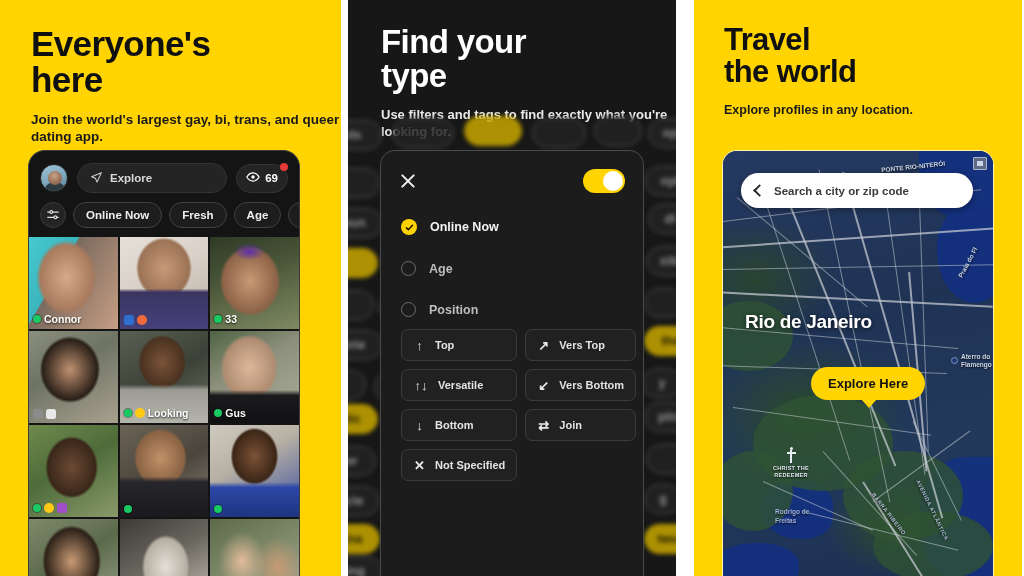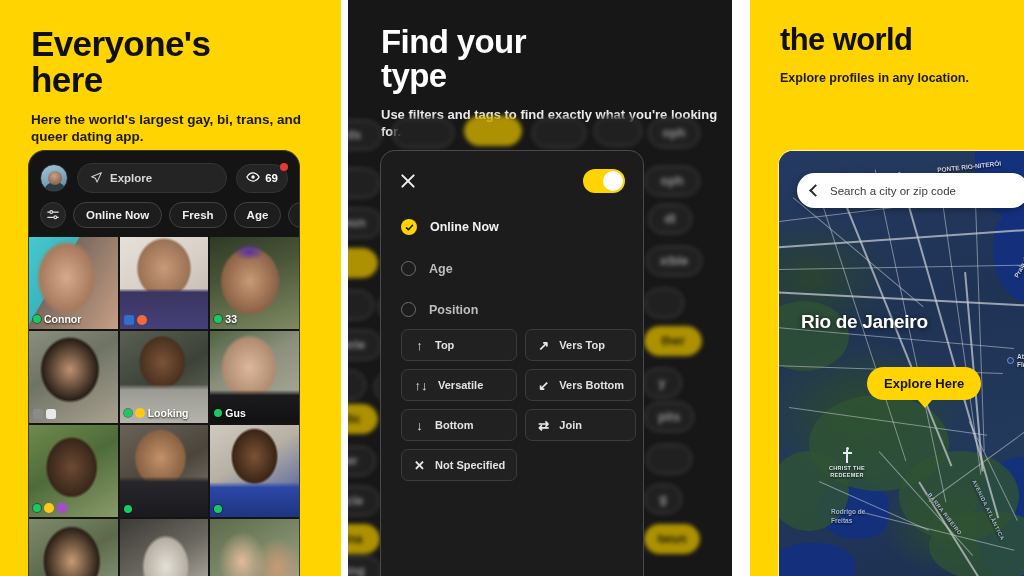--- a/index.html
+++ b/index.html
@@ -13,21 +13,21 @@
     position: relative;
     width: 1024px; height: 576px;
     display: flex;
     background: #ffffff;
   }
 
   
   .panel { position: relative; height: 576px; overflow: hidden; flex: none; }
   #panel-1 { width: 341px; background: #FFD400; }
   .gap { width: 7px; height: 576px; background: #ffffff; flex: none; }
-  #panel-2 { width: 384px; background: #171717; }
+  #panel-2 { width: 328px; background: #171717; }
   .gap2 { width: 18px; height: 576px; background: #ffffff; flex: none; }
   #panel-3 { width: 328px; background: #FFD400; }
 
   
   .headline {
     font-weight: 700;
     letter-spacing: -0.6px;
     line-height: 1.03;
   }
   .subline {
@@ -194,21 +194,21 @@
   .water { position:absolute; background:#14307e; opacity:.95; }
   .road { position:absolute; background:#c9cdd4; opacity:.55; transform-origin:left center; height:1.3px; }
   .road.bold { height:2.2px; opacity:.72; }
   .green { position:absolute; background:#2f5233; opacity:.8; border-radius:50%; }
   .searchbar {
     position:absolute; left:18px; top:22px; width:232px; height:35px;
     background:#ffffff; border-radius:18px; z-index:6;
     display:flex; align-items:center; gap:10px; padding-left:14px;
     box-shadow:0 2px 7px rgba(0,0,0,.35);
   }
-  .searchbar .txt { color:#3b3b3b; font-size:11.5px; font-weight:400; }
+  .searchbar .txt { color:#3b3b3b; font-size:11.5px; font-weight:700; }
   .chev { width:9px; height:9px; border-left:2px solid #2b2b2b; border-bottom:2px solid #2b2b2b; transform:rotate(45deg); flex:none; }
   .cityname {
     position:absolute; left:22px; top:160px; z-index:5;
     color:#ffffff; font-size:19px; font-weight:700; letter-spacing:-.3px;
     text-shadow:0 1px 5px rgba(0,0,0,.7);
   }
   .explore-bubble {
     position:absolute; left:88px; top:216px; z-index:6;
     background:#FFD400; color:#141414; font-size:13px; font-weight:700;
     padding:9px 17px; border-radius:17px;
@@ -247,21 +247,21 @@
 </head>
 <body>
 
 <div class="stage">
 
   <div class="panel" id="panel-1">
     <div class="headline">
       <div>Everyone's</div>
       <div>here</div>
     </div>
-    <div class="subline">Here the world's largest gay, bi, trans, and queer dating app.</div>
+    <div class="subline">Join the world's largest gay, bi, trans, and queer dating app.</div>
 
     <div class="phone1">
       <div class="topbar">
         <div class="avatar"></div>
         <div class="explore-pill">
           <span>
             <svg width="13" height="13" viewBox="0 0 24 24" fill="none" stroke="#cfcfcf" stroke-width="2" stroke-linejoin="round">
               <path d="M21 3L3 10.5l7 3 3 7L21 3z"></path>
             </svg>
           </span>
@@ -501,20 +501,21 @@
           <span>Not Specified</span>
         </div>
       </div>
     </div>
   </div>
 
   <div class="gap2"></div>
 
   <div class="panel" id="panel-3">
     <div class="headline">
+      <div>Travel</div>
       <div>the world</div>
     </div>
     <div class="subline">Explore profiles in any location.</div>
 
     <div class="phone3">
       <div class="map">
 
         <div class="water" style="left:196px; top:-4px; width:100px; height:74px; border-radius:0 0 40% 55%;"></div>
         <div class="water" style="left:214px; top:56px; width:70px; height:96px; border-radius:45% 30% 50% 60%;"></div>
         <div class="water" style="left:196px; top:306px; width:92px; height:124px; border-radius:50% 20% 30% 45%;"></div>

